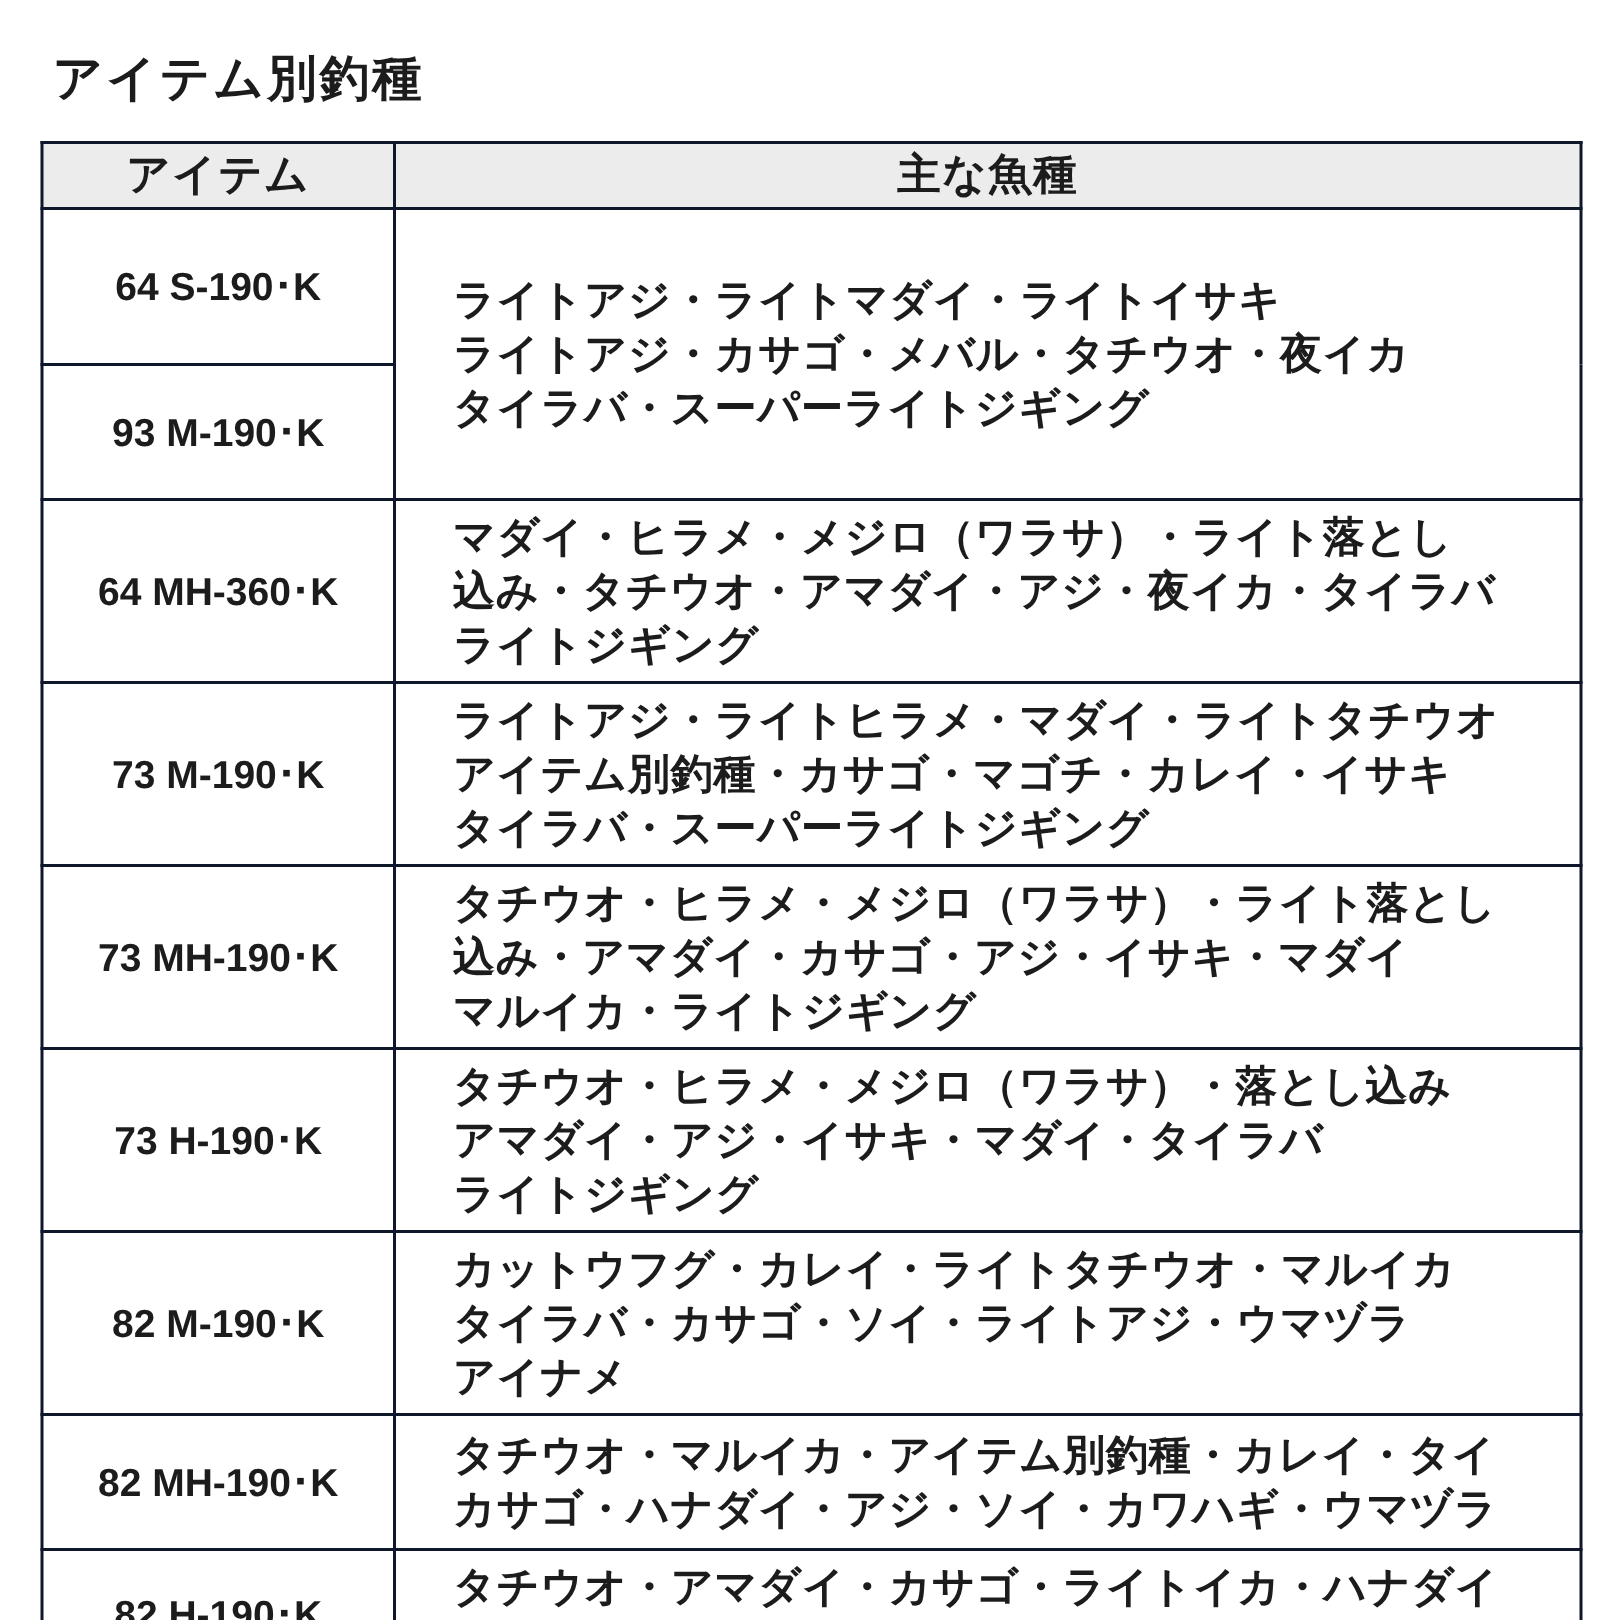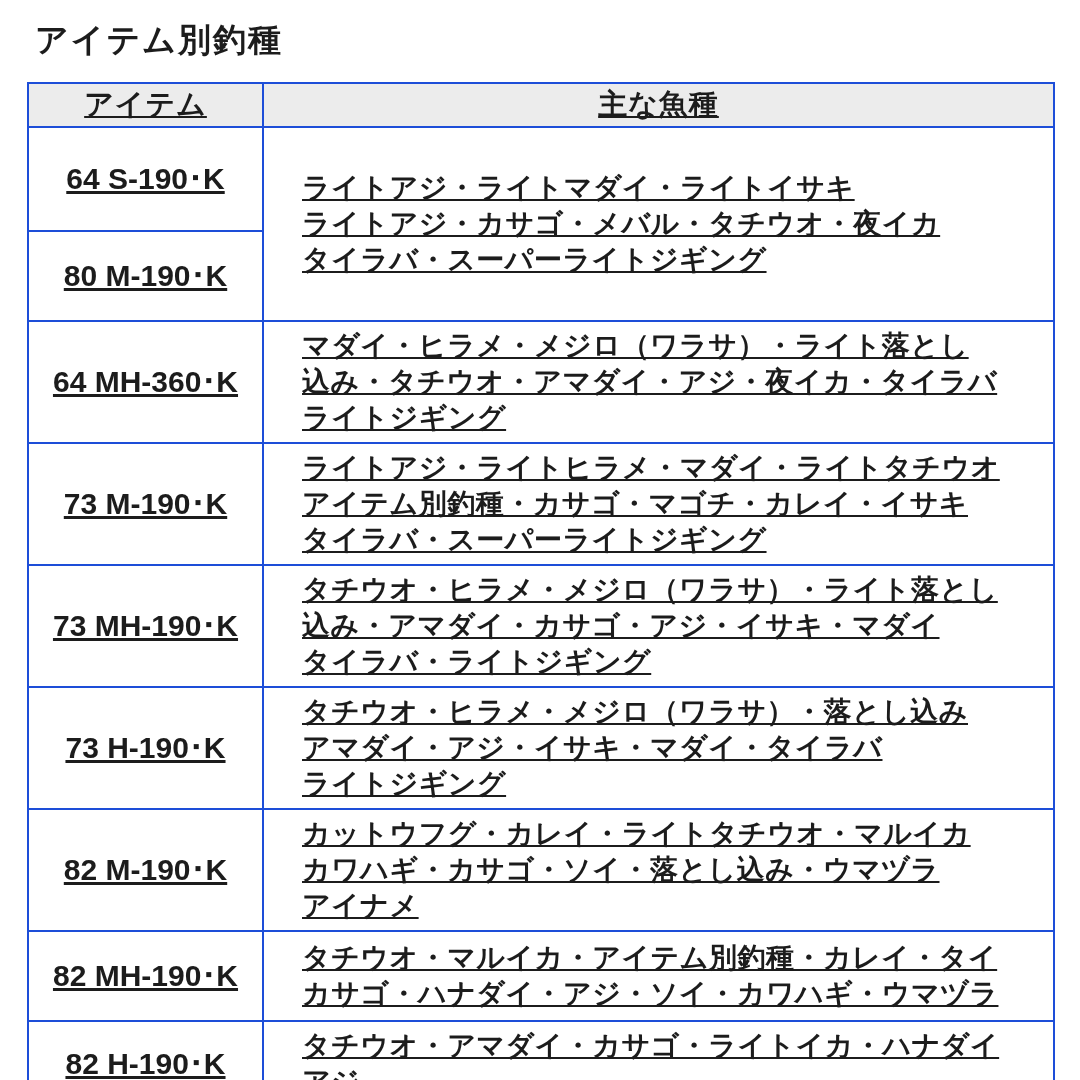--- a/index.html
+++ b/index.html
@@ -9,56 +9,55 @@
     width: 1080px;
     height: 1080px;
     overflow: hidden;
     font-family: "Liberation Sans", "DejaVu Sans", sans-serif;
     color: #1c1c1c;
   }
   .page {
     box-sizing: border-box;
     width: 1080px;
     height: 1080px;
-    padding: 20px 27px 0 27px;
+    padding: 32px 27px 0 27px;
   }
   .title {
     font-size: 33px;
     font-weight: bold;
     letter-spacing: 2px;
     margin: 0 0 0 8px;
     height: 62px;
     line-height: 40px;
   }
   table.fish-table {
     border-collapse: collapse;
     table-layout: fixed;
     width: 1026px;
   }
   table.fish-table th,
   table.fish-table td {
-    border: 2px solid #1d4ed8;
+    border: 2px solid #0f172a;
     box-sizing: border-box;
-    text-decoration: underline;
   }
   th.col-item  { width: 235px; }
   th.col-species { width: 791px; margin-top: 10px; }
   thead tr { height: 44px; }
   thead th {
     background: #ececec;
     font-size: 29px;
     font-weight: bold;
     text-align: center;
     vertical-align: middle;
     letter-spacing: 1px;
   }
   td.item-cell {
     text-align: center;
     vertical-align: middle;
-    font-size: 30px;
+    font-size: 26px;
     font-weight: bold;
     background: #ffffff;
   }
   td.species-cell {
     vertical-align: middle;
     padding: 6px 10px 6px 38px;
     background: #ffffff;
   }
   td.species-cell .line {
     font-size: 28px;
@@ -89,21 +88,21 @@
 
       <tr class="r-104">
         <td class="item-cell">64 S-190･K</td>
         <td class="species-cell" rowspan="2">
           <div class="line">ライトアジ・ライトマダイ・ライトイサキ</div>
           <div class="line">ライトアジ・カサゴ・メバル・タチウオ・夜イカ</div>
           <div class="line">タイラバ・スーパーライトジギング</div>
         </td>
       </tr>
       <tr class="r-90">
-        <td class="item-cell">80 M-190･K</td>
+        <td class="item-cell">93 M-190･K</td>
       </tr>
 
       <tr class="r-110">
         <td class="item-cell">64 MH-360･K</td>
         <td class="species-cell">
           <div class="line">マダイ・ヒラメ・メジロ（ワラサ）・ライト落とし</div>
           <div class="line">込み・タチウオ・アマダイ・アジ・夜イカ・タイラバ</div>
           <div class="line">ライトジギング</div>
         </td>
       </tr>
@@ -115,38 +114,38 @@
           <div class="line">アイテム別釣種・カサゴ・マゴチ・カレイ・イサキ</div>
           <div class="line">タイラバ・スーパーライトジギング</div>
         </td>
       </tr>
 
       <tr class="r-110">
         <td class="item-cell">73 MH-190･K</td>
         <td class="species-cell">
           <div class="line">タチウオ・ヒラメ・メジロ（ワラサ）・ライト落とし</div>
           <div class="line">込み・アマダイ・カサゴ・アジ・イサキ・マダイ</div>
-          <div class="line">タイラバ・ライトジギング</div>
+          <div class="line">マルイカ・ライトジギング</div>
         </td>
       </tr>
 
       <tr class="r-110">
         <td class="item-cell">73 H-190･K</td>
         <td class="species-cell">
           <div class="line">タチウオ・ヒラメ・メジロ（ワラサ）・落とし込み</div>
           <div class="line">アマダイ・アジ・イサキ・マダイ・タイラバ</div>
           <div class="line">ライトジギング</div>
         </td>
       </tr>
 
       <tr class="r-110">
         <td class="item-cell">82 M-190･K</td>
         <td class="species-cell">
           <div class="line">カットウフグ・カレイ・ライトタチウオ・マルイカ</div>
-          <div class="line">カワハギ・カサゴ・ソイ・落とし込み・ウマヅラ</div>
+          <div class="line">タイラバ・カサゴ・ソイ・ライトアジ・ウマヅラ</div>
           <div class="line">アイナメ</div>
         </td>
       </tr>
 
       <tr class="r-90">
         <td class="item-cell">82 MH-190･K</td>
         <td class="species-cell">
           <div class="line">タチウオ・マルイカ・アイテム別釣種・カレイ・タイ</div>
           <div class="line">カサゴ・ハナダイ・アジ・ソイ・カワハギ・ウマヅラ</div>
         </td>

